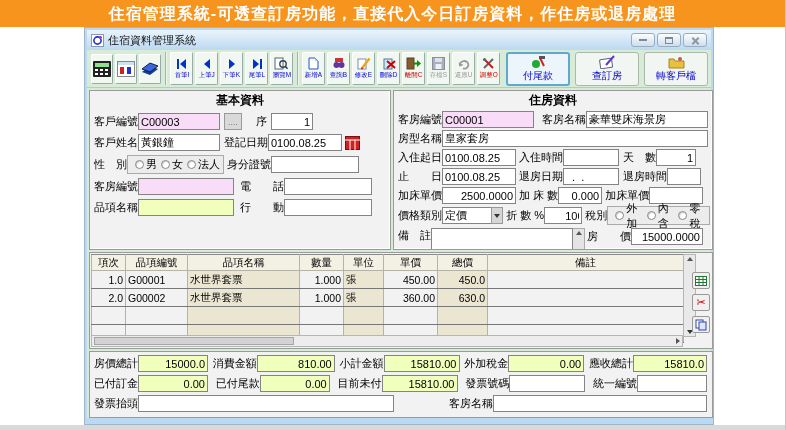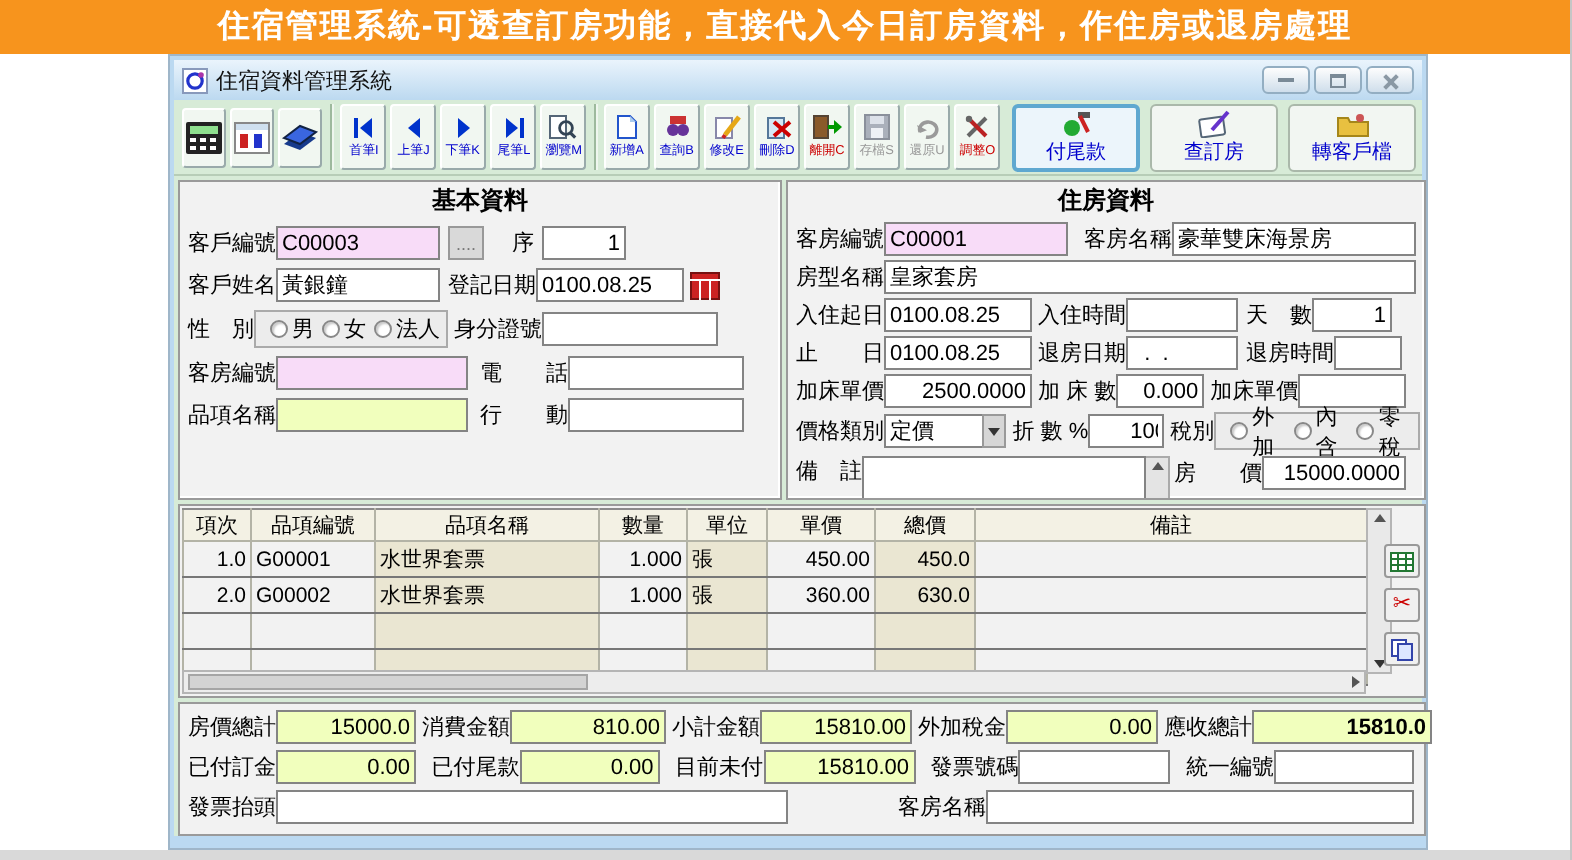--- a/index.html
+++ b/index.html
@@ -517,21 +517,21 @@
           <span class="sunit">
               <span class="lb">小計金額</span>
               <input class="in yel num" style="width: 76px;" value="15810.00">
             </span>
           <span class="sunit">
               <span class="lb">外加稅金</span>
               <input class="in yel num" style="width: 76px;" value="0.00">
             </span>
           <span class="sunit">
               <span class="lb">應收總計</span>
-              <input class="in yel num" style="width: 90px; font-weight: bold;" value="15810.0">
+              <input class="in yel num" style="width: 74px;" value="15810.0">
             </span>
         </div>
         <div class="srow">
           <span class="sunit">
               <span class="lb">已付訂金</span>
               <input class="in yel num" style="width: 70px;" value="0.00">
             </span>
           <span class="sunit">
               <span class="lb">已付尾款</span>
               <input class="in yel num" style="width: 70px;" value="0.00">

